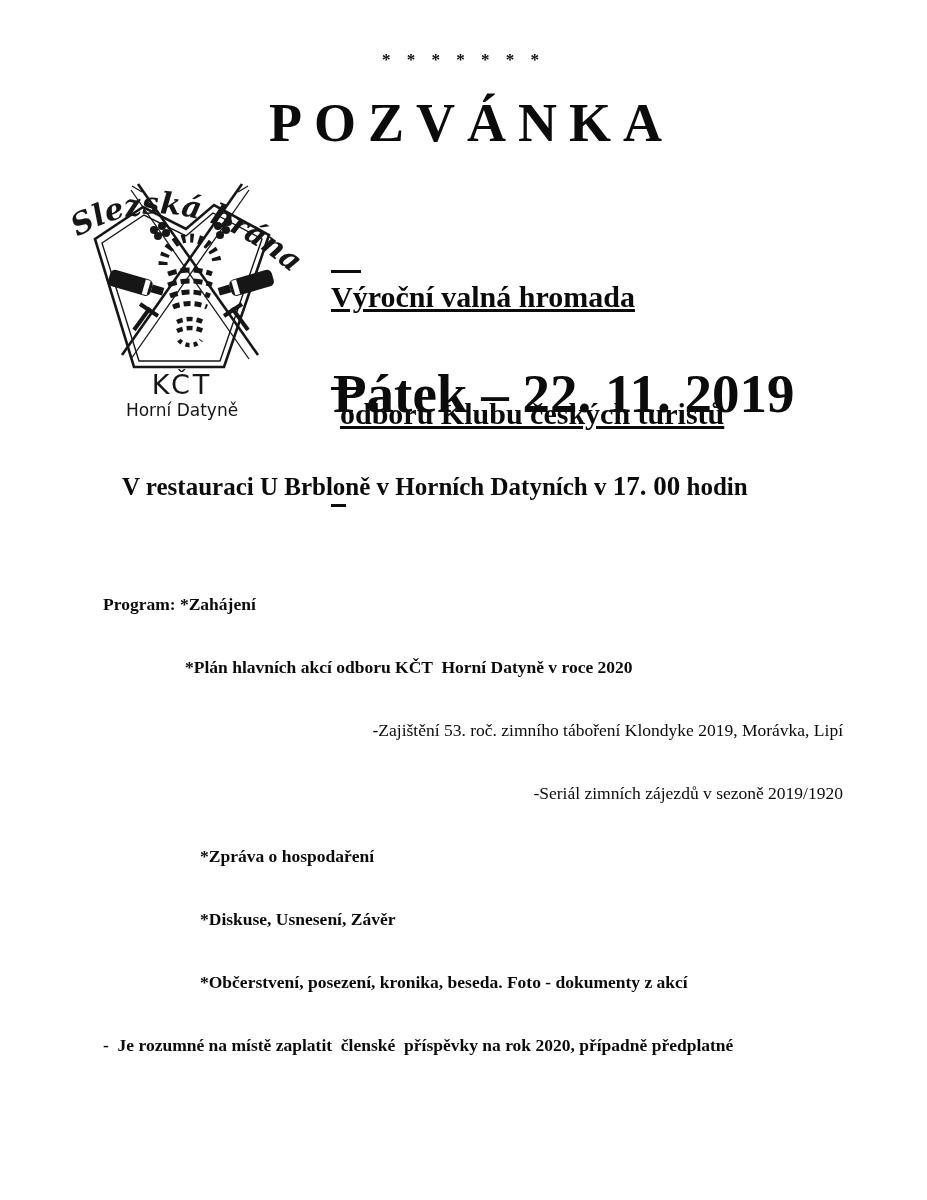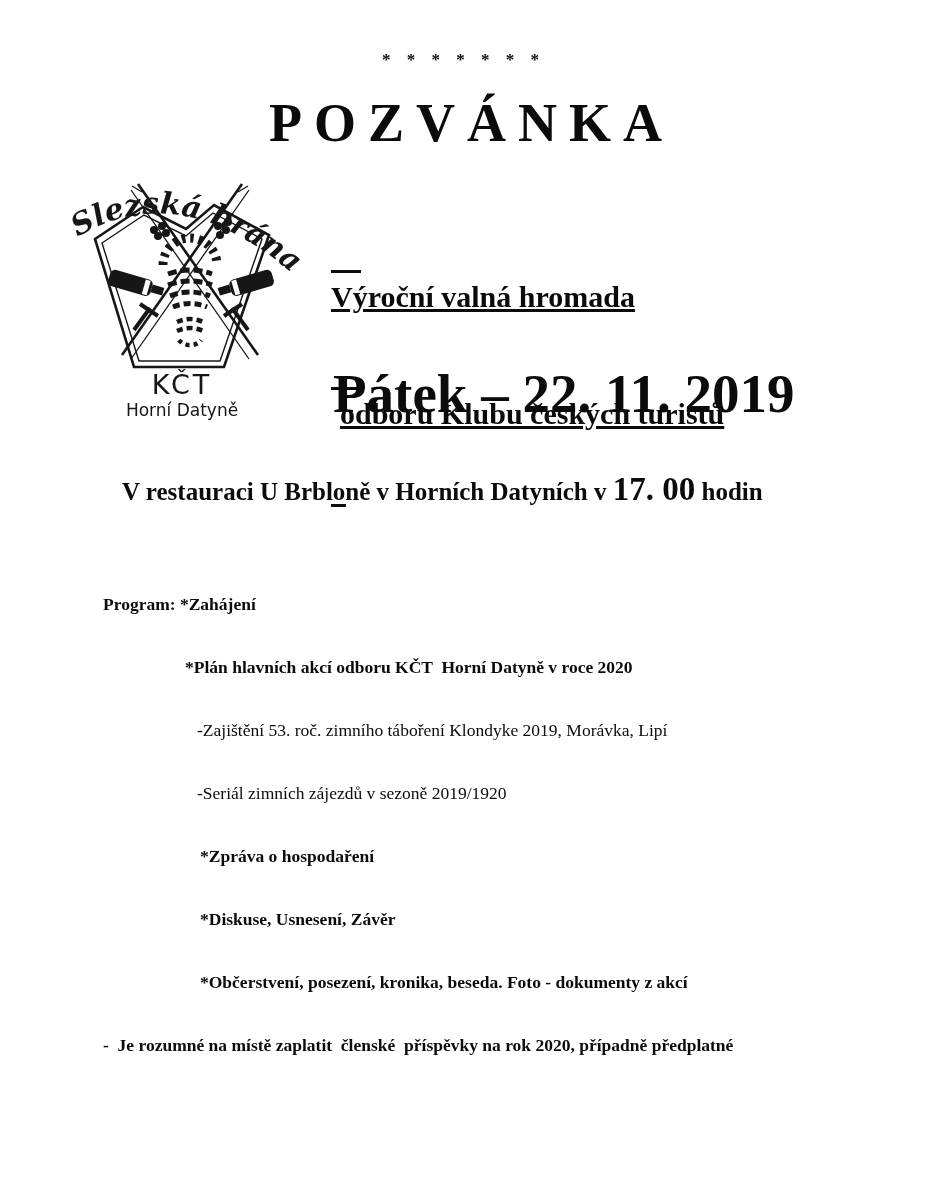--- a/index.html
+++ b/index.html
@@ -39,30 +39,30 @@
   .date-line{
     position:absolute;left:333px;top:362px;
     font-size:55px;font-weight:bold;
     white-space:pre;
   }
   .venue{
     position:absolute;left:122px;top:471px;
     font-size:25px;font-weight:bold;
     white-space:pre;
   }
-  .venue .time{font-size:33px;margin-top:20px;}
+  .venue .time{font-size:27px;margin-top:20px;}
   .bodytext{
     position:absolute;left:103px;top:552px;width:740px;
     font-size:17.5px;font-weight:bold;line-height:21px;
     white-space:pre;
   }
   .bline{white-space:pre;}
   .reg{font-weight:normal;}
   .indA{padding-left:82px;}
-  .indB{padding-left:94px;}
+  .indB{padding-left:94px;text-align:right;}
   .indC{padding-left:97px;}
 </style>
 </head>
 <body>
 
 <div class="page">
 
   <div class="asterisks">* * * * * * *</div>
 
   <div class="title">POZVÁNKA</div>

